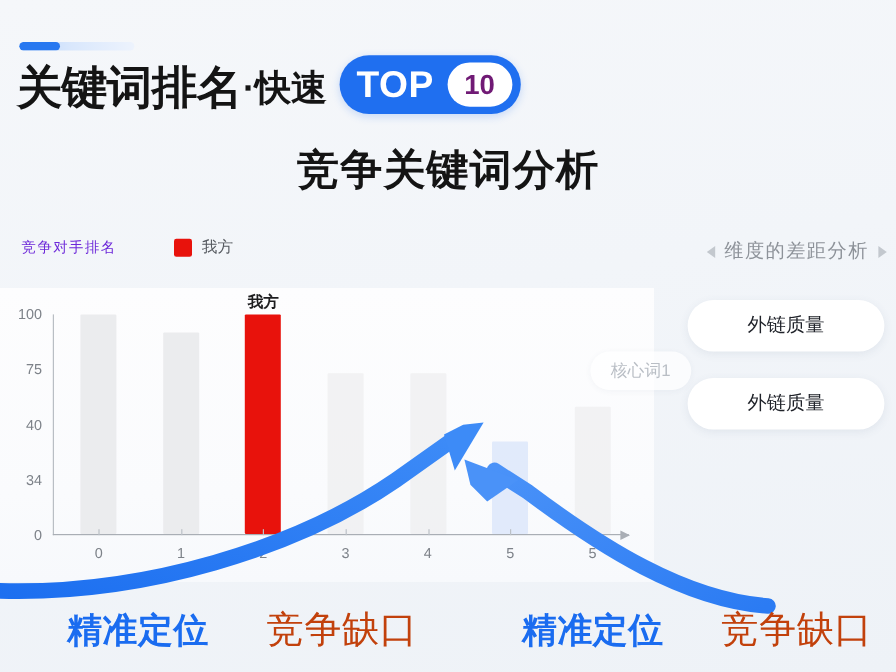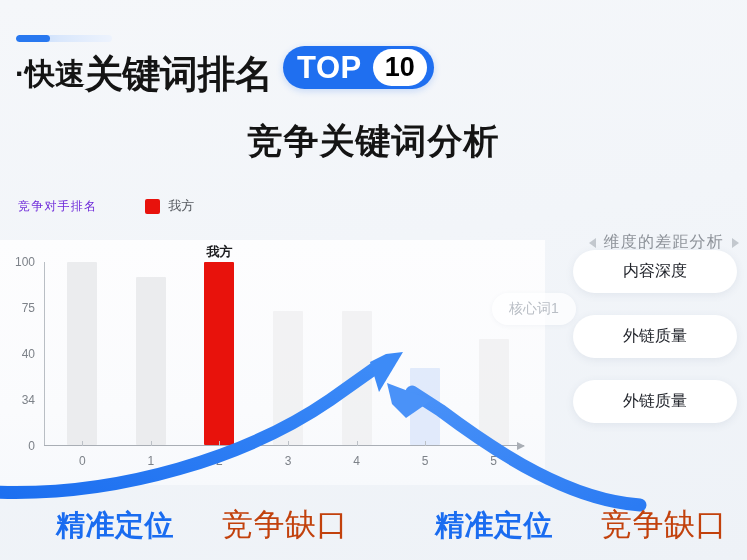--- a/index.html
+++ b/index.html
@@ -31,32 +31,32 @@
   #headline-main{
     font-size:38px;font-weight:bold;color:#141414;
     letter-spacing:-0.5px;white-space:nowrap;line-height:1;
   }
   #headline-sub{
     font-size:30px;font-weight:bold;color:#141414;
     white-space:nowrap;line-height:1;margin-left:1px;
   }
   #top-badge{
     position:absolute;left:283px;top:46px;
-    height:43px;border-radius:26px;background:#1f6ff0;
+    height:49px;border-radius:26px;background:#1f6ff0;
     display:flex;align-items:center;padding:0 7px 0 14px;
     box-shadow:0 2px 7px rgba(31,111,240,.22);
   }
   #top-badge-label{
     color:#ffffff;font-size:31px;font-weight:bold;letter-spacing:0.5px;
     line-height:1;padding-right:11px;
   }
   #top-badge-count{
     background:#ffffff;border-radius:22px;height:37px;min-width:54px;
     display:flex;align-items:center;justify-content:center;
-    color:#000000;font-size:27px;font-weight:bold;line-height:1;
+    color:#701a75;font-size:23px;font-weight:bold;line-height:1;
   }
 
   
   #section-title{
     position:absolute;left:0;right:0;top:118px;text-align:center;
     font-size:35px;font-weight:bold;color:#141414;letter-spacing:1px;
   }
 
   
   #chart-legend-row{
@@ -64,21 +64,21 @@
   }
   #chart-axis-title{
     font-size:12px;color:#6d28d9;letter-spacing:1.2px;
   }
   #legend-item{display:flex;align-items:center;margin-left:48px;}
   #legend-swatch{width:15px;height:15px;background:#e8120c;border-radius:2px;}
   #legend-label{font-size:13px;color:#55595f;margin-left:8px;}
 
   #right-header{
     position:absolute;right:8px;top:199px;
-    display:flex;align-items:center;gap:8px;margin-top:33px;
+    display:flex;align-items:center;gap:8px;
   }
   #right-header-title{font-size:16px;color:#8d9299;letter-spacing:1.2px;}
   .tri{width:0;height:0;border-top:5px solid transparent;border-bottom:5px solid transparent;}
   .tri-l{border-right:7px solid #c3c8ce;}
   .tri-r{border-left:7px solid #c3c8ce;}
 
   
   #chart-panel{
     position:absolute;left:0;top:240px;width:545px;height:245px;
     background:linear-gradient(180deg,#fdfdfe 0%,#fafbfd 70%,#f7f9fc 100%);
@@ -144,22 +144,22 @@
 </head>
 <body>
 
 <div class="canvas">
 
   <div id="progress-bar">
     <div id="progress-fill" style="width: 35%;"></div>
   </div>
 
   <div id="headline-row">
+    <span id="headline-main">关键词排名</span>
     <span id="headline-sub">·快速</span>
-    <span id="headline-main">关键词排名</span>
   </div>
 
   <div id="top-badge">
     <span id="top-badge-label">TOP</span>
     <span id="top-badge-count">10</span>
   </div>
 
   <div id="section-title">竞争关键词分析</div>
 
   <div id="chart-legend-row">
@@ -215,23 +215,20 @@
           <div class="xlabel" style="left: 449.714px;">5</div>
         </div>
       <div id="bar-mine-label" style="left: 175.429px; top: -19px;">我方</div>
     </div>
   </div>
 
   <div id="core-word-pill">核心词1</div>
 
   <div id="dimension-cards">
       <div class="dim-card">
-        <span>内容深度</span>
-      </div>
-      <div class="dim-card">
         <span>外链质量</span>
       </div>
       <div class="dim-card">
         <span>外链质量</span>
       </div>
     </div>
 
   <svg id="arrows-layer" viewBox="0 0 747 560">
     <defs>
       <linearGradient id="gradA" x1="0" y1="1" x2="1" y2="0">

